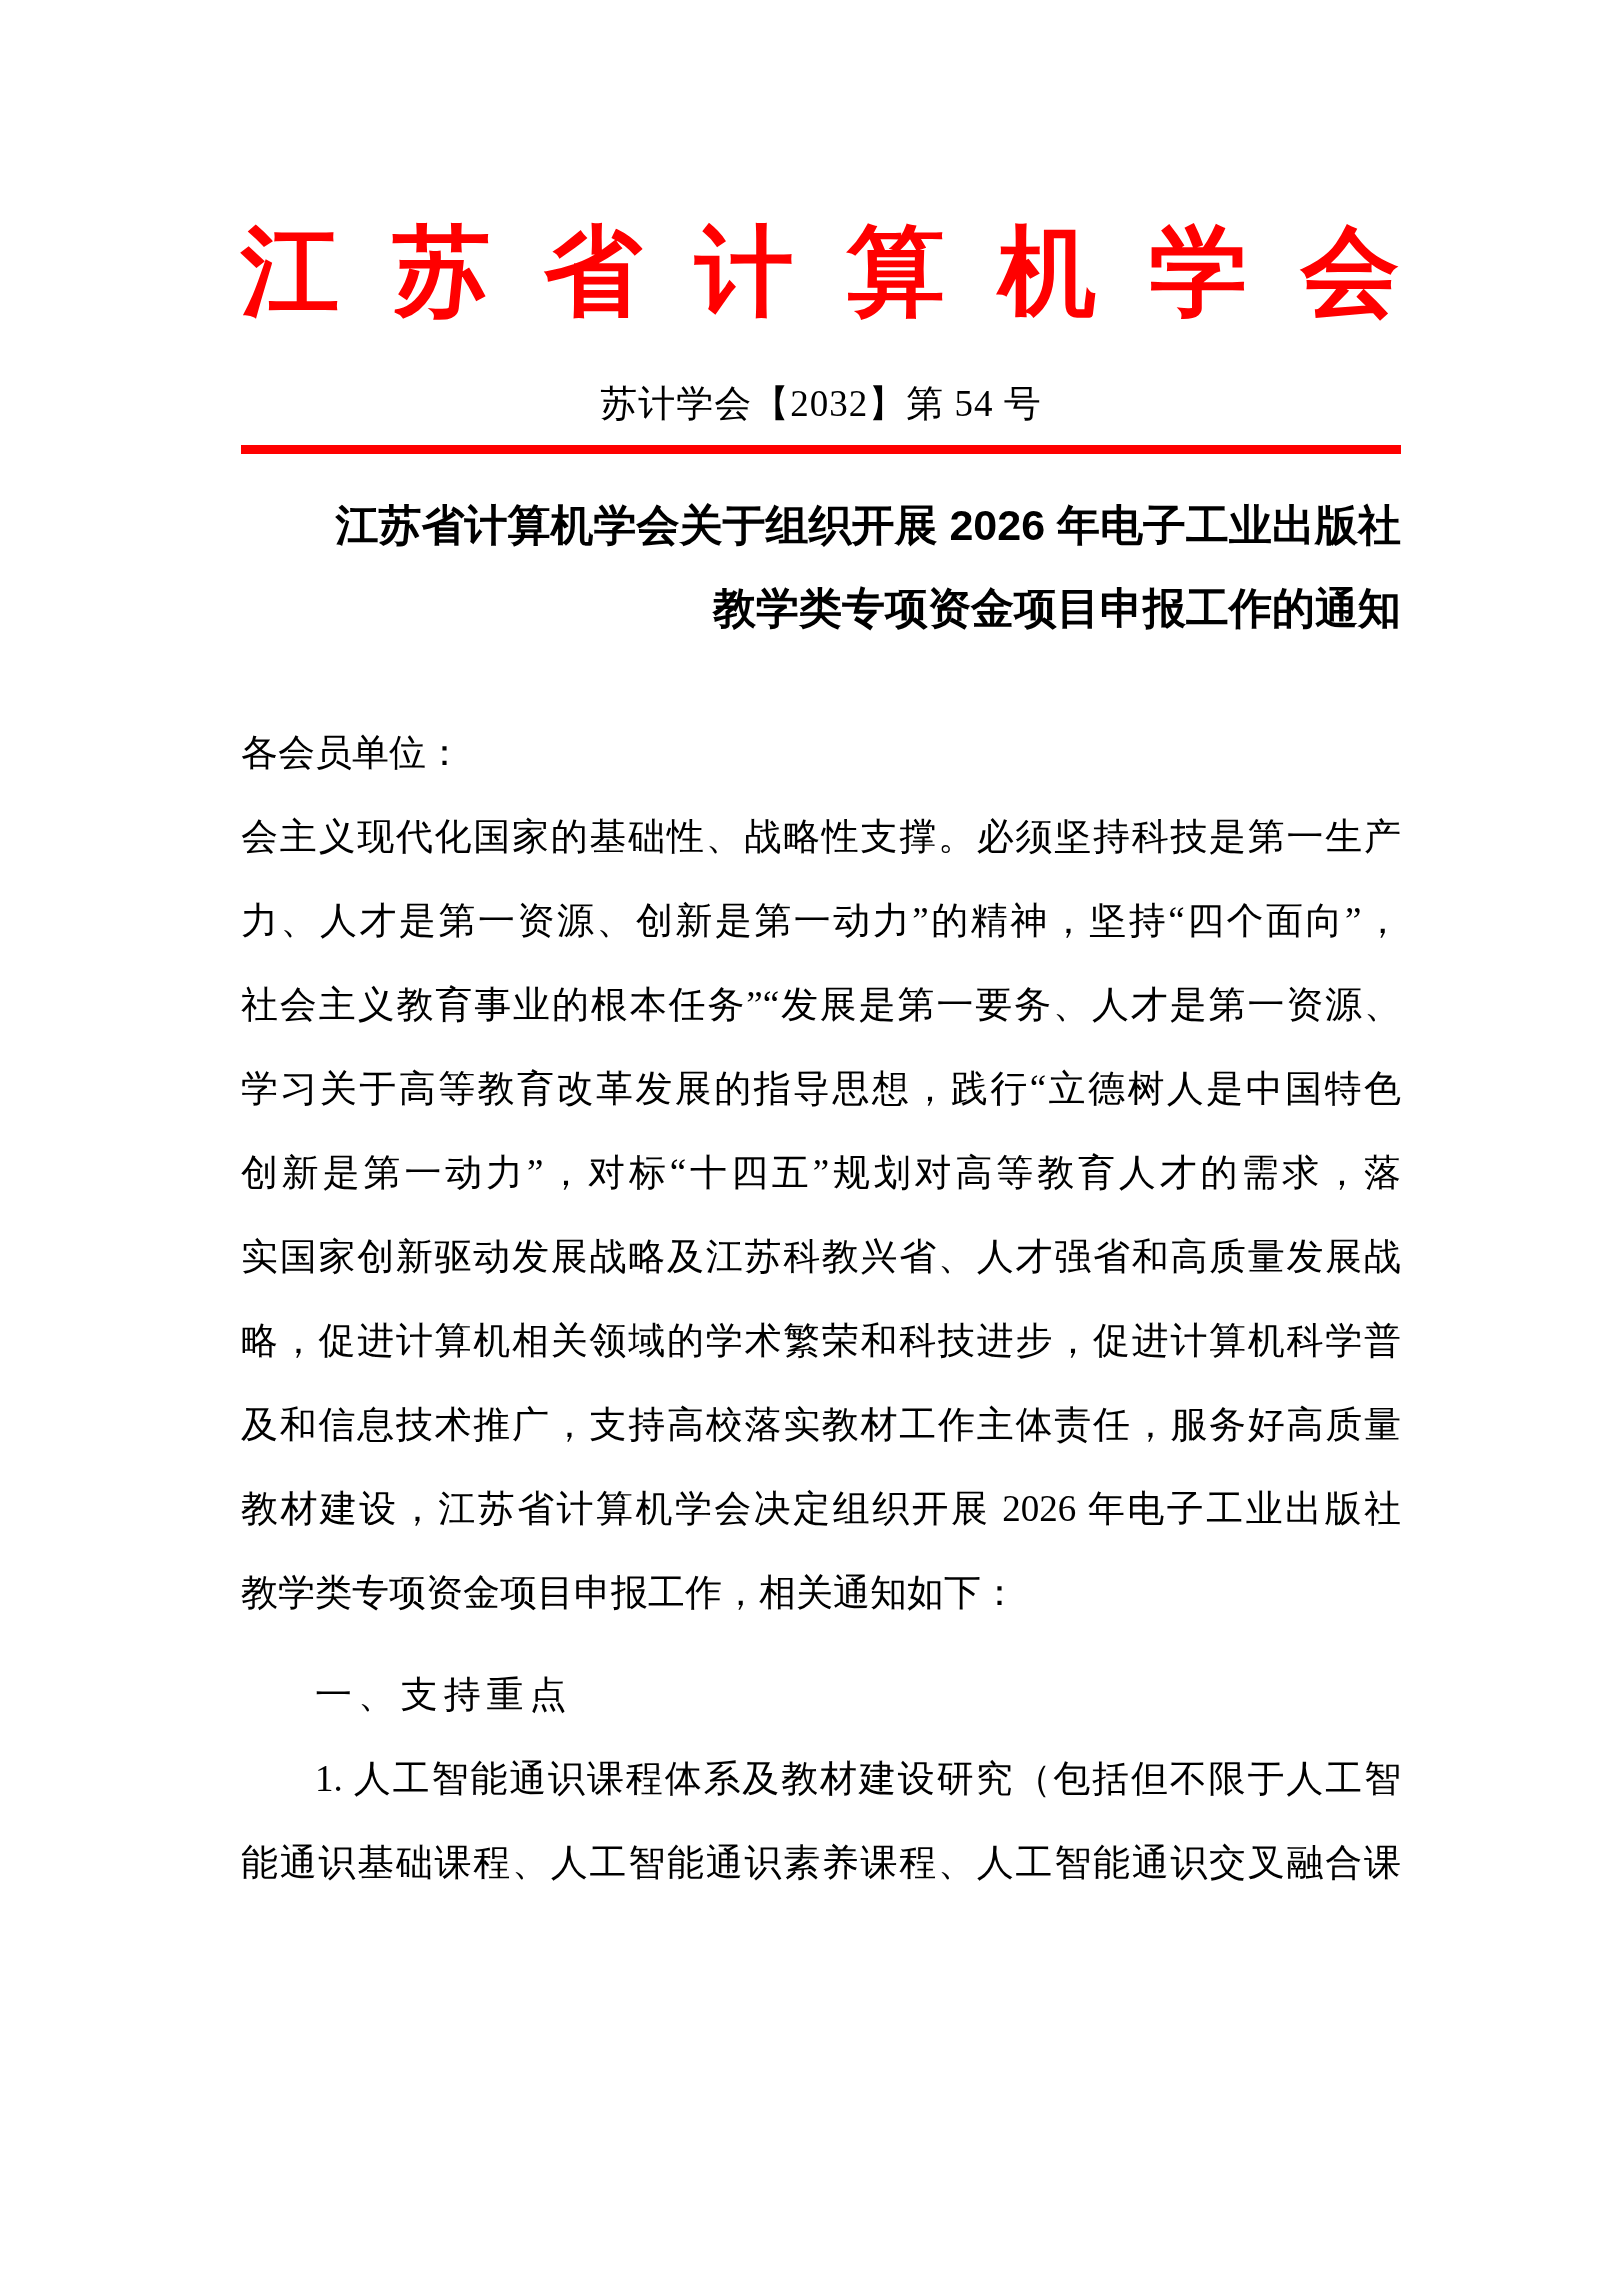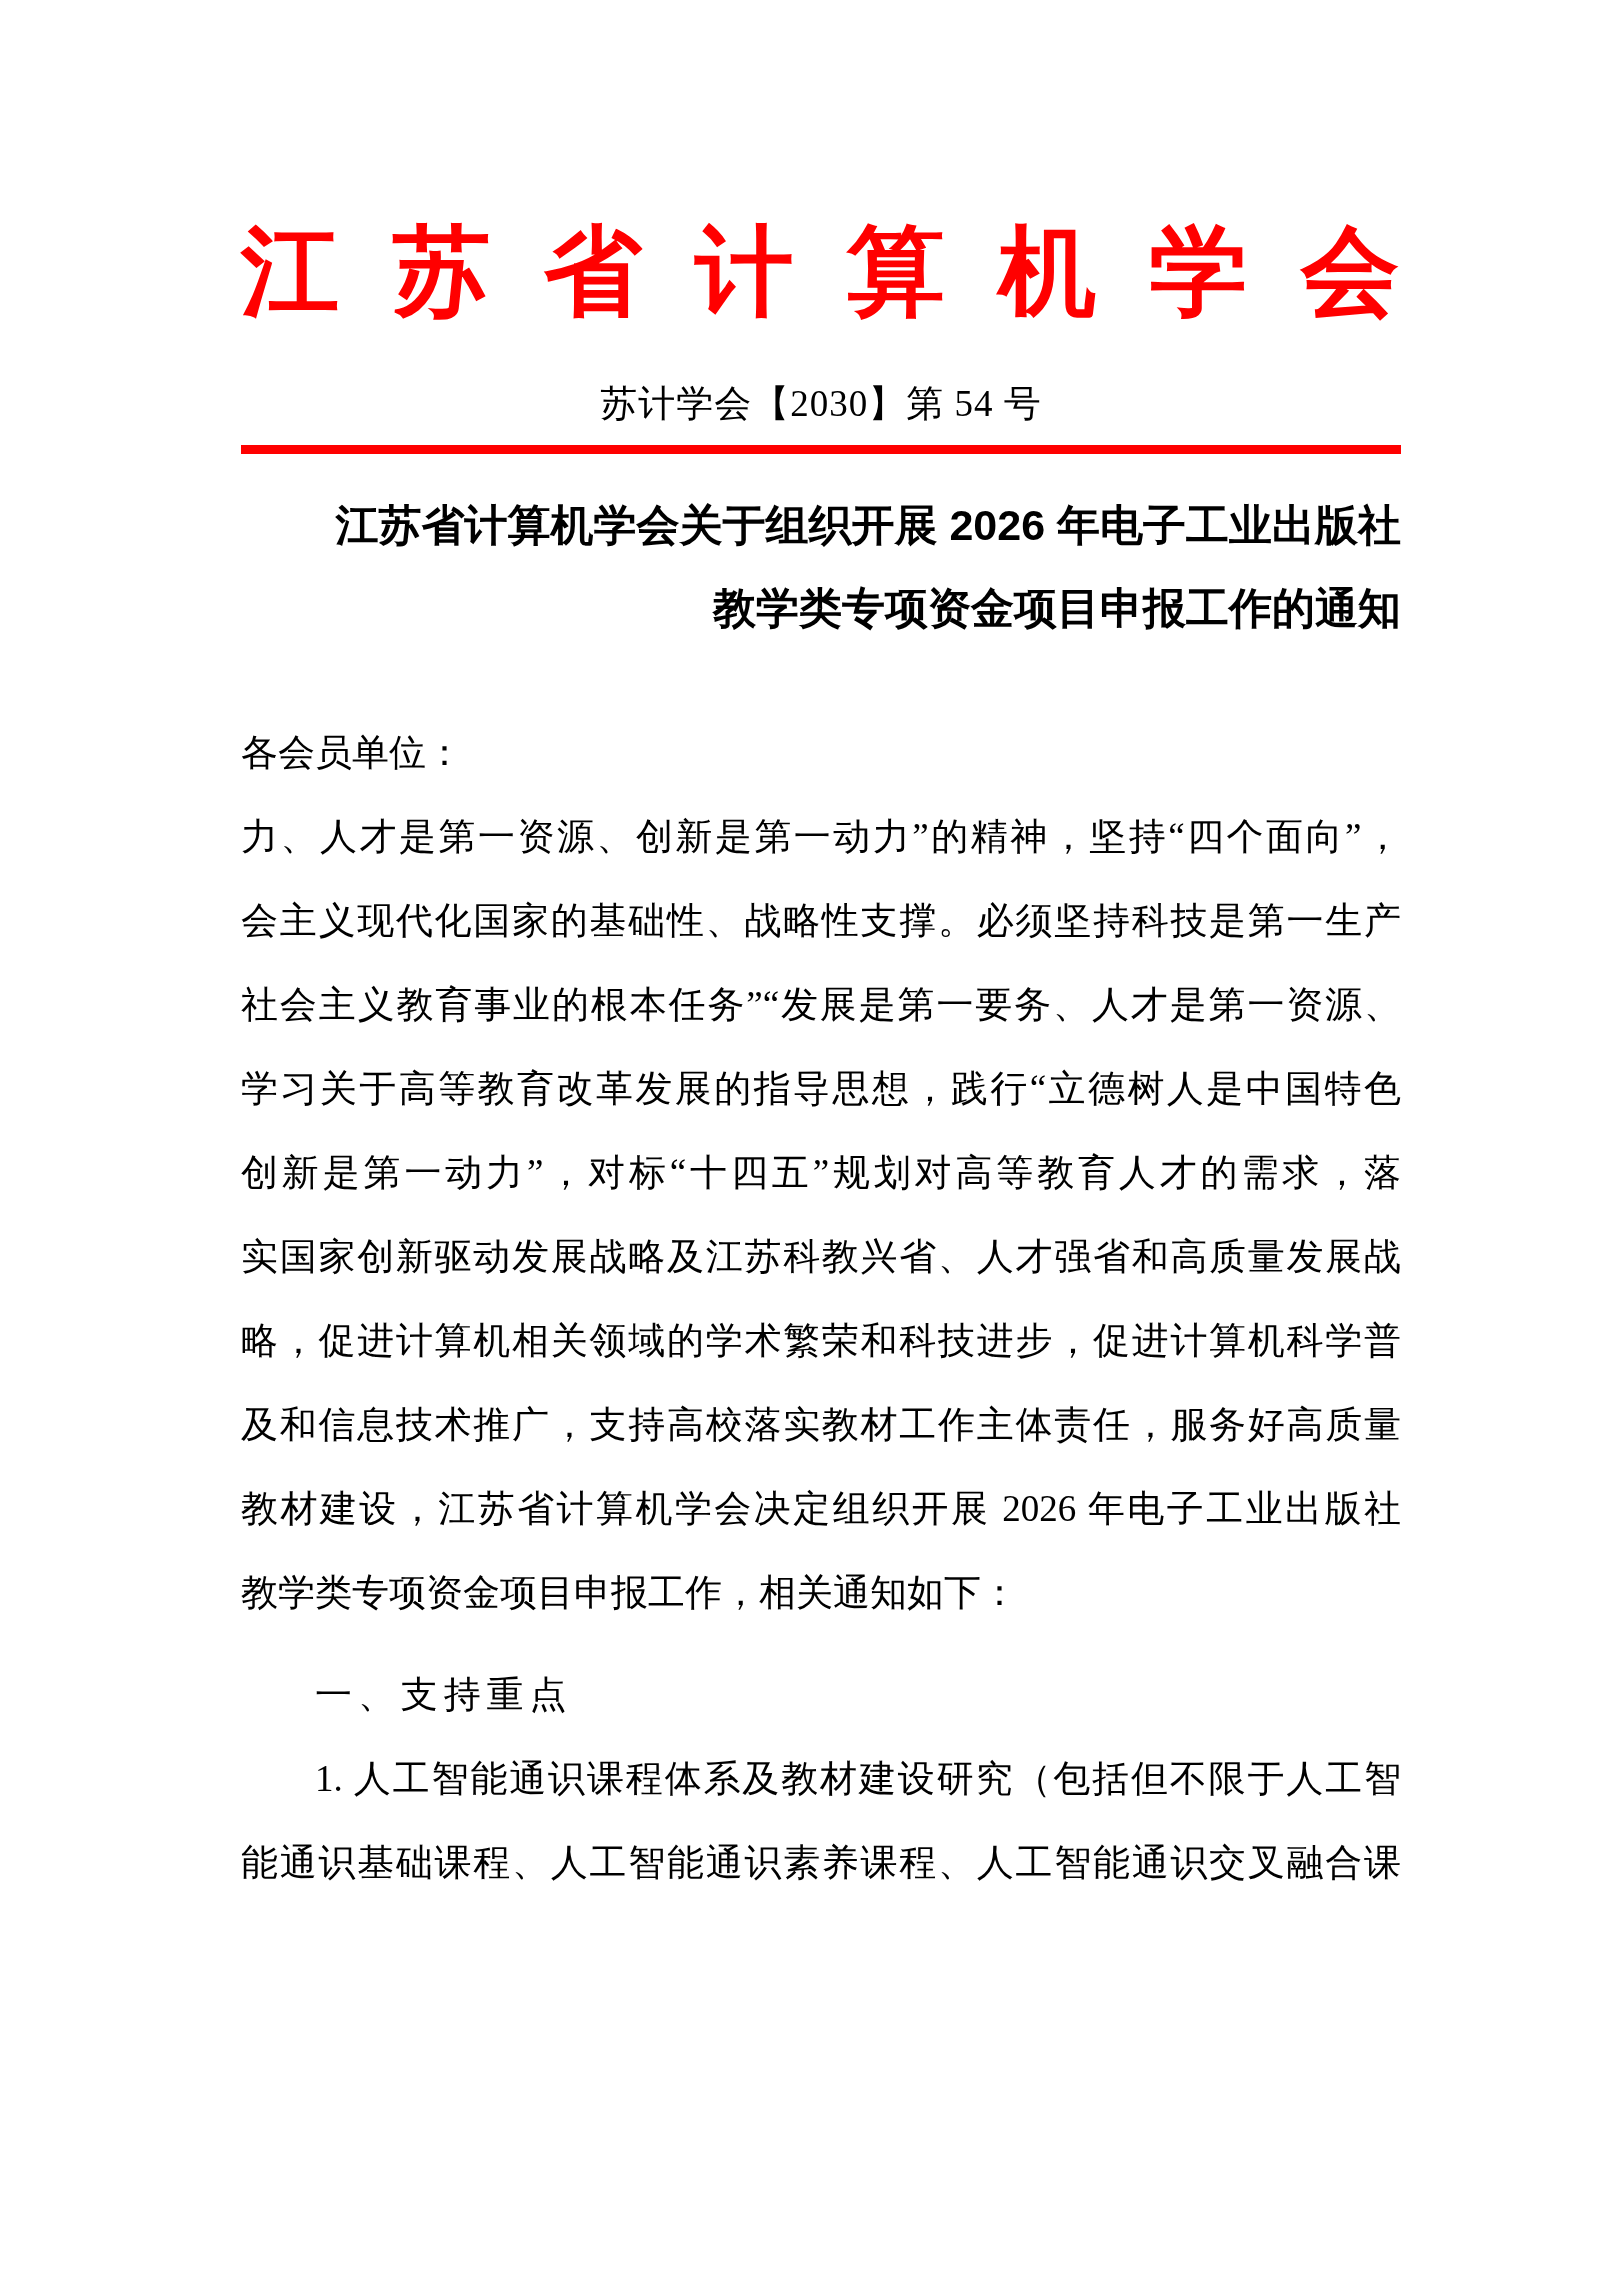--- a/index.html
+++ b/index.html
@@ -62,36 +62,36 @@
   }
   .section-intro { margin-top:26.5px; }
 </style>
 </head>
 <body>
 
 <div class="page">
 
   <div class="masthead">江苏省计算机学会</div>
 
-  <div class="doc-number">苏计学会【2030】第 54 号</div>
+  <div class="doc-number">苏计学会【2032】第 54 号</div>
 
   <div class="red-rule"></div>
 
   <div class="notice-title">
     <div>江苏省计算机学会关于组织开展 2026 年电子工业出版社</div>
     <div>教学类专项资金项目申报工作的通知</div>
   </div>
 
   <div class="body-block">
 
     <div class="bline">各会员单位：</div>
 
     <div>
+      <div class="bline jl">会主义现代化国家的基础性、战略性支撑。必须坚持科技是第一生产</div>
       <div class="bline jl">力、人才是第一资源、创新是第一动力”的精神，坚持“四个面向”，</div>
-      <div class="bline jl">会主义现代化国家的基础性、战略性支撑。必须坚持科技是第一生产</div>
       <div class="bline jl">社会主义教育事业的根本任务”“发展是第一要务、人才是第一资源、</div>
       <div class="bline jl">学习关于高等教育改革发展的指导思想，践行“立德树人是中国特色</div>
       <div class="bline jl">创新是第一动力”，对标“十四五”规划对高等教育人才的需求，落</div>
       <div class="bline jl">实国家创新驱动发展战略及江苏科教兴省、人才强省和高质量发展战</div>
       <div class="bline jl">略，促进计算机相关领域的学术繁荣和科技进步，促进计算机科学普</div>
       <div class="bline jl">及和信息技术推广，支持高校落实教材工作主体责任，服务好高质量</div>
       <div class="bline jl">教材建设，江苏省计算机学会决定组织开展 2026 年电子工业出版社</div>
       <div class="bline">教学类专项资金项目申报工作，相关通知如下：</div>
     </div>
 

